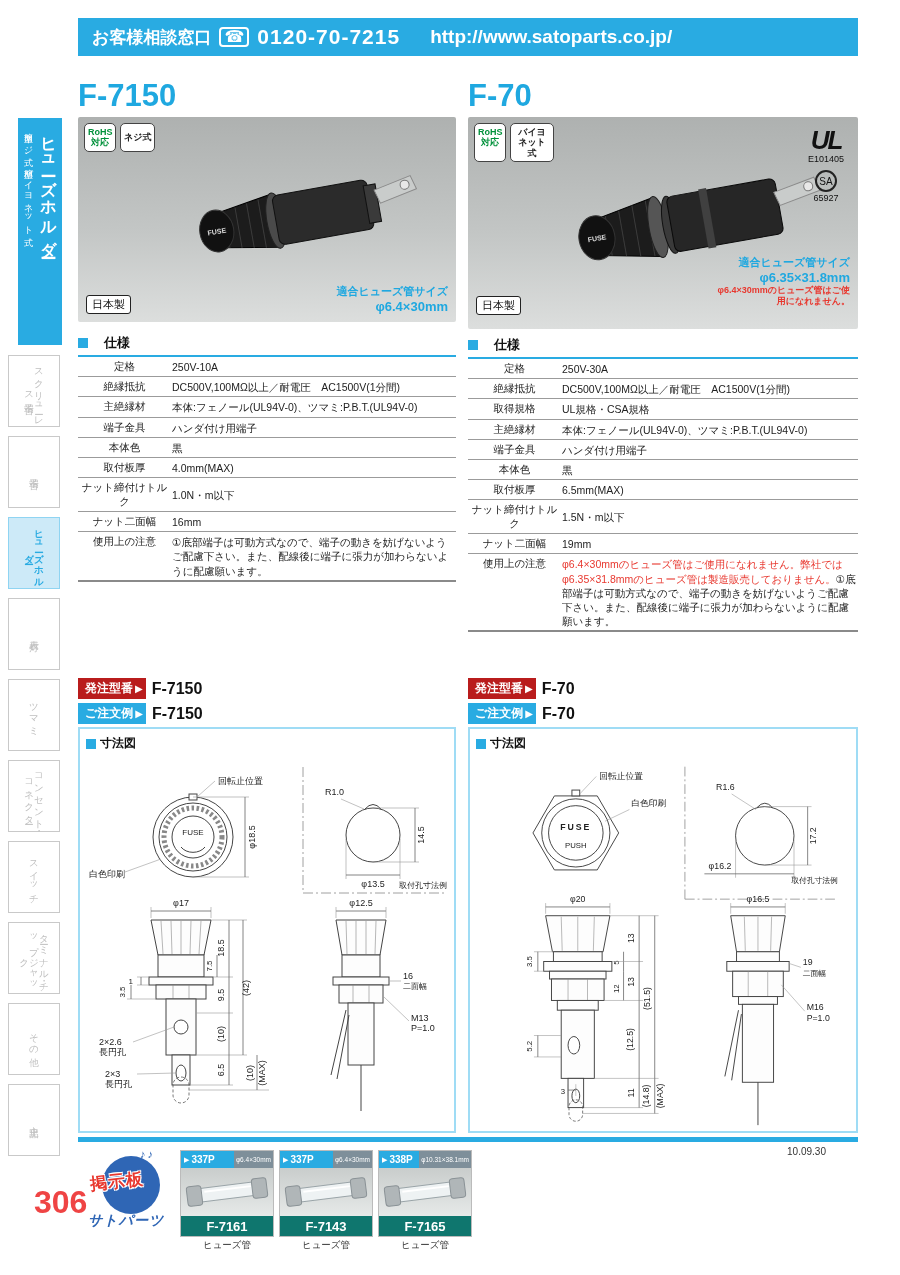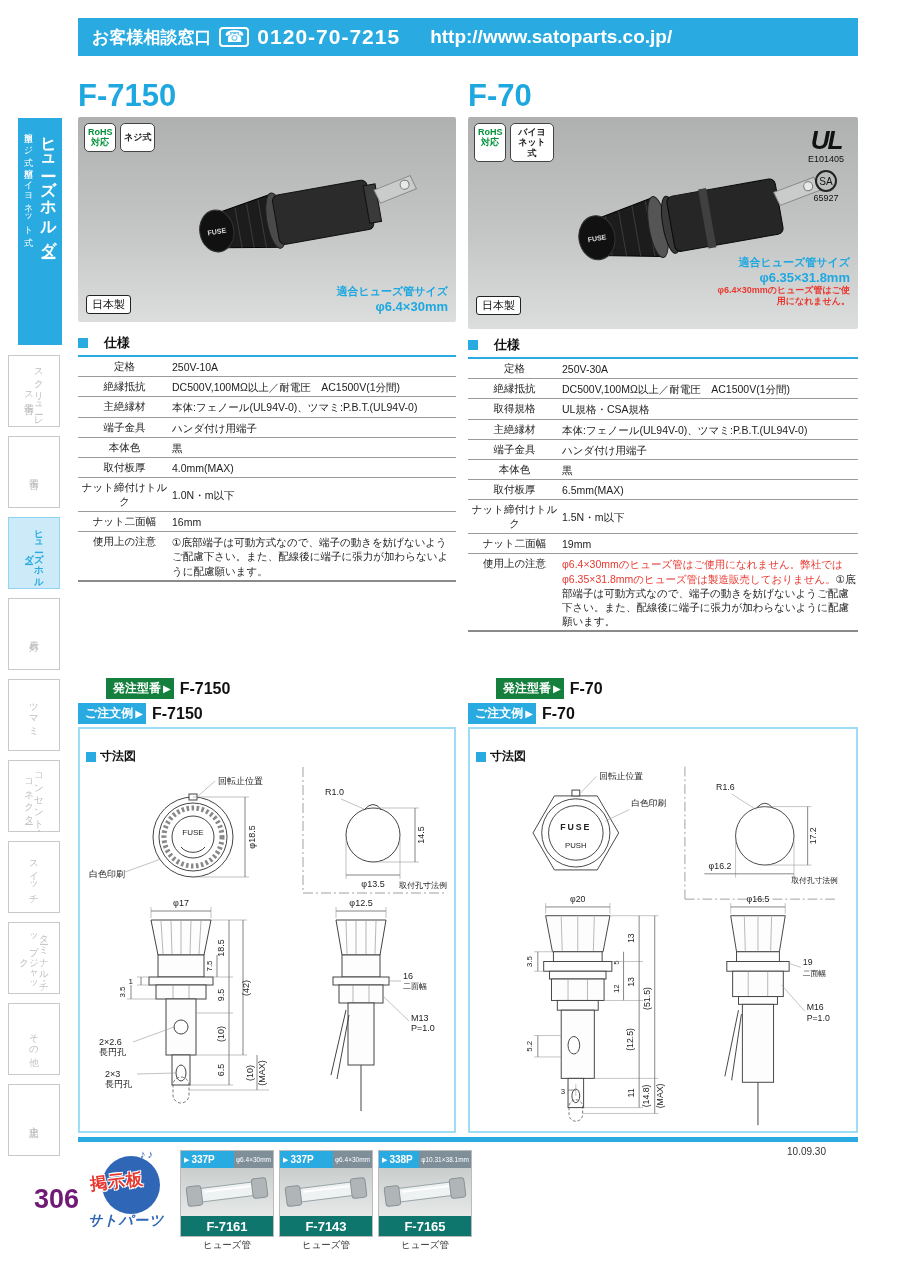--- a/index.html
+++ b/index.html
@@ -69,28 +69,28 @@
                    border-bottom:1px solid #9b9b9b; }
   .spec-table tr:last-child th, .spec-table tr:last-child td { border-bottom:2px solid #8a8a8a; }
   .spec-table .red { color:#E8382F; }
 
   
   .order-block { position:absolute; left:0; top:598px; }
   .order-row { margin-bottom:4px; display:flex; align-items:center; gap:6px; }
   .order-tag { color:#fff; font-weight:bold; font-size:12px; padding:2px 3px 2px 7px; display:flex;
                align-items:center; gap:2px; }
   .order-tag .arr { font-size:10px; }
-  .tag-navy { background:#15803d;margin-left:28px; }
+  .tag-navy { background:#b91c1c; }
   .tag-cyan { background:#29ABE2; }
   .order-val { font-size:16px; font-weight:bold; color:#111; }
 
   
   .dimbox { position:absolute; left:0; top:647px; width:100%; height:406px; border:2px solid #9FDCF5;
             background:#fff; }
-  .dim-head { position:absolute; left:6px; top:19px; font-size:12px; font-weight:bold; color:#111;
+  .dim-head { position:absolute; left:6px; top:6px; font-size:12px; font-weight:bold; color:#111;
               display:flex; align-items:center; gap:4px; }
   .dimbox svg { position:absolute; left:0; top:26px; }
   svg.dim text { font-size:9px; fill:#222; }
   svg.dim .t8 { font-size:8px; }
   svg.dim .oline { fill:#fdfdfd; stroke:#444; stroke-width:1; }
   svg.dim .hole { fill:#fff; stroke:#444; stroke-width:1; }
   svg.dim .ridge { stroke:#888; stroke-width:0.6; }
   svg.dim .dimline { stroke:#666; stroke-width:0.8; }
   svg.dim .ext { stroke:#999; stroke-width:0.6; }
   svg.dim .chain { stroke:#888; stroke-width:0.8; stroke-dasharray:10 3 2 3; }
@@ -118,21 +118,21 @@
   .card-head .tri { font-size:7px; padding:0 2px 0 3px; }
   .card-head .cpage { font-weight:bold; font-size:10px; }
   .card-head .csize { background:#7e8f9a; font-size:6.5px; margin-left:auto; height:100%;
                       display:flex; align-items:center; padding:0 2px; white-space:nowrap; }
   .card-img { height:48px; background:linear-gradient(180deg,#c9cdcc,#e6e9e8); display:flex;
               align-items:center; justify-content:center; }
   .card-model { height:20px; background:#0f766e; color:#fff; font-weight:bold; font-size:13px;
                 display:flex; align-items:center; justify-content:center; }
   .card-caption { text-align:center; font-size:9.5px; color:#333; margin-top:2px; }
 
-  .page-num { position:absolute; left:34px; top:1184px; font-size:27px; font-weight:bold; color:#701a75; }
+  .page-num { position:absolute; left:34px; top:1184px; font-size:32px; font-weight:bold; color:#ef4444; }
 </style>
 </head>
 <body>
 
 <div class="page">
 
   <div class="topbar">
     <span class="contact">お客様相談窓口</span>
     <span class="phone-ic">☎</span>
     <span class="phone">0120-70-7215</span>

